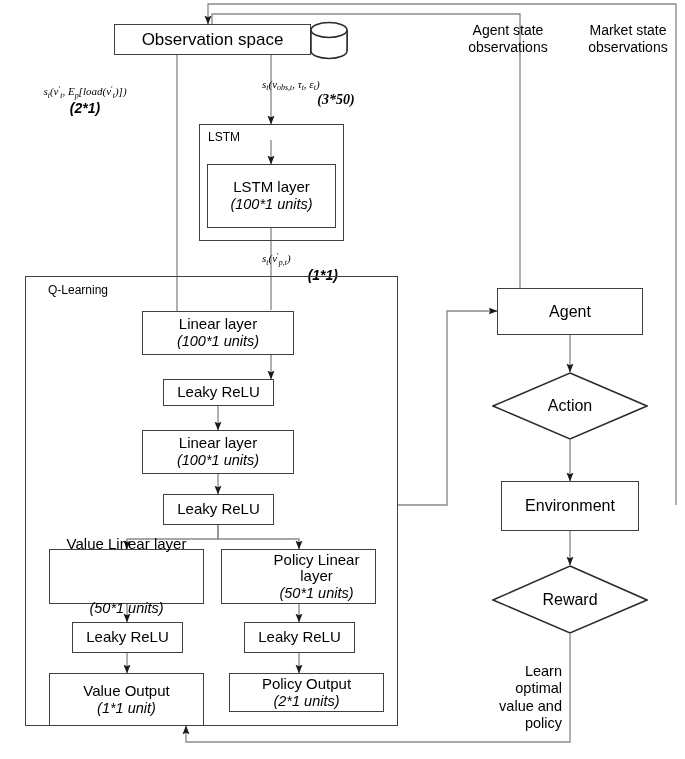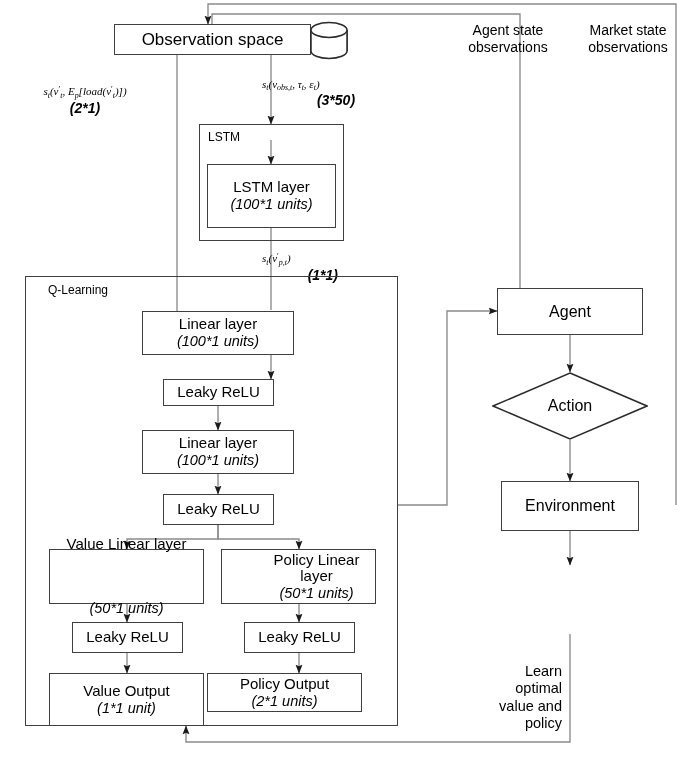--- a/index.html
+++ b/index.html
@@ -169,21 +169,21 @@
     <div>observations</div>
   </div>
 
   <div class="mathlabel" style="left:0px;top:85px;width:170px;">
     <div class="m1">s<span class="sub">t</span>(<i>v</i><span class="up upr">′</span><span class="sub">t</span>, <i>E</i><span class="sub">p</span>[<i>load</i>(<i>v</i><span class="up upr">′</span><span class="sub">t</span>)])</div>
     <div class="m2">(2*1)</div>
   </div>
 
   <div class="mathlabel" style="left:262px;top:78px;width:160px;text-align:left;">
     <div class="m1">s<span class="sub">t</span>(<i>v</i><span class="sub">obs,t</span>, <i>τ</i><span class="sub">t</span>, <i>ε</i><span class="sub">t</span>)</div>
-    <div class="m2" style="text-align:center;width:148px;">(3*50)</div>
+    <div class="m2" style="text-align:center;width:148px;font-family:Liberation Serif, serif;">(3*50)</div>
   </div>
 
   <div class="mathlabel" style="left:262px;top:252px;width:120px;text-align:left;">
     <div class="m1">s<span class="sub">t</span>(<i>v</i><span class="up upr">′</span><span class="sub">p,t</span>)</div>
     <div class="m2" style="text-align:right;width:76px;">(1*1)</div>
   </div>
 
   <div class="group" style="left:199px;top:124px;width:145px;height:117px;">
     <span class="glabel" style="left:8px;top:5px;">LSTM</span>
   </div>
@@ -230,40 +230,46 @@
 
   <div class="node" style="left:244px;top:622px;width:111px;height:31px;">
     <span class="t1">Leaky ReLU</span>
   </div>
 
   <div class="node" style="left:49px;top:673px;width:155px;height:53px;">
     <span class="t1">Value Output</span>
     <span class="t2">(1*1 unit)</span>
   </div>
 
-  <div class="node" style="left:207px;top:673px;width:155px;height:39px;">
+  <div class="node" style="left:229px;top:673px;width:155px;height:39px;">
     <span class="t1">Policy Output</span>
     <span class="t2">(2*1 units)</span>
   </div>
 
   <div class="node bigbox" style="left:497px;top:288px;width:146px;height:47px;">
     <span class="t1">Agent</span>
   </div>
 
   <div class="diamond" style="left:492px;top:372px;width:156px;height:68px;">
     <svg width="156" height="68" viewBox="0 0 156 68">
       <polygon points="78,1 155,34 78,67 1,34" fill="#fff" stroke="#2b2b2b" stroke-width="1.5"></polygon>
     </svg>
     <span>Action</span>
   </div>
 
   <div class="node bigbox" style="left:501px;top:481px;width:138px;height:50px;">
     <span class="t1">Environment</span>
   </div>
 
+  <div class="diamond" style="left:492px;top:565px;width:156px;height:69px;">
+    <svg width="156" height="69" viewBox="0 0 156 69">
+      <polygon points="78,1 155,35 78,68 1,35" fill="#fff" stroke="#2b2b2b" stroke-width="1.5"></polygon>
+    </svg>
+    <span>Reward</span>
+  </div>
 
   <div class="learnlabel" style="left:458px;top:663px;width:104px;">
     <div>Learn</div>
     <div>optimal</div>
     <div>value and</div>
     <div>policy</div>
   </div>
 
 </div>
 

